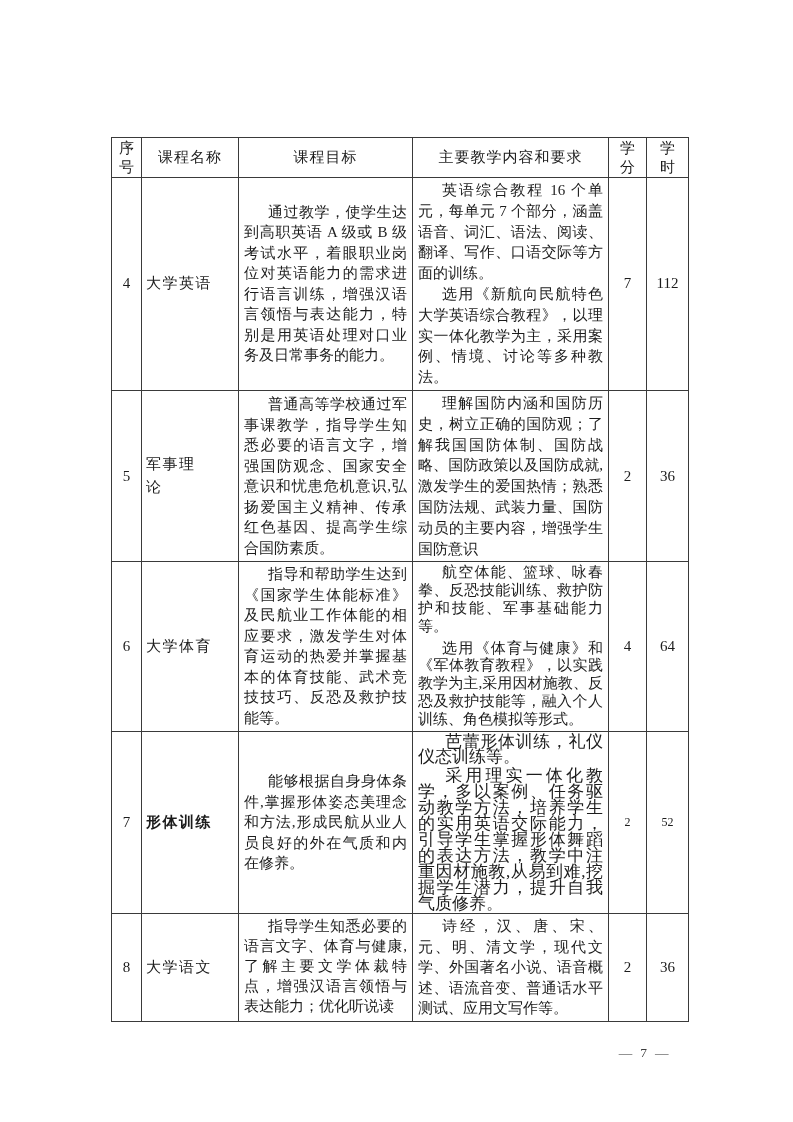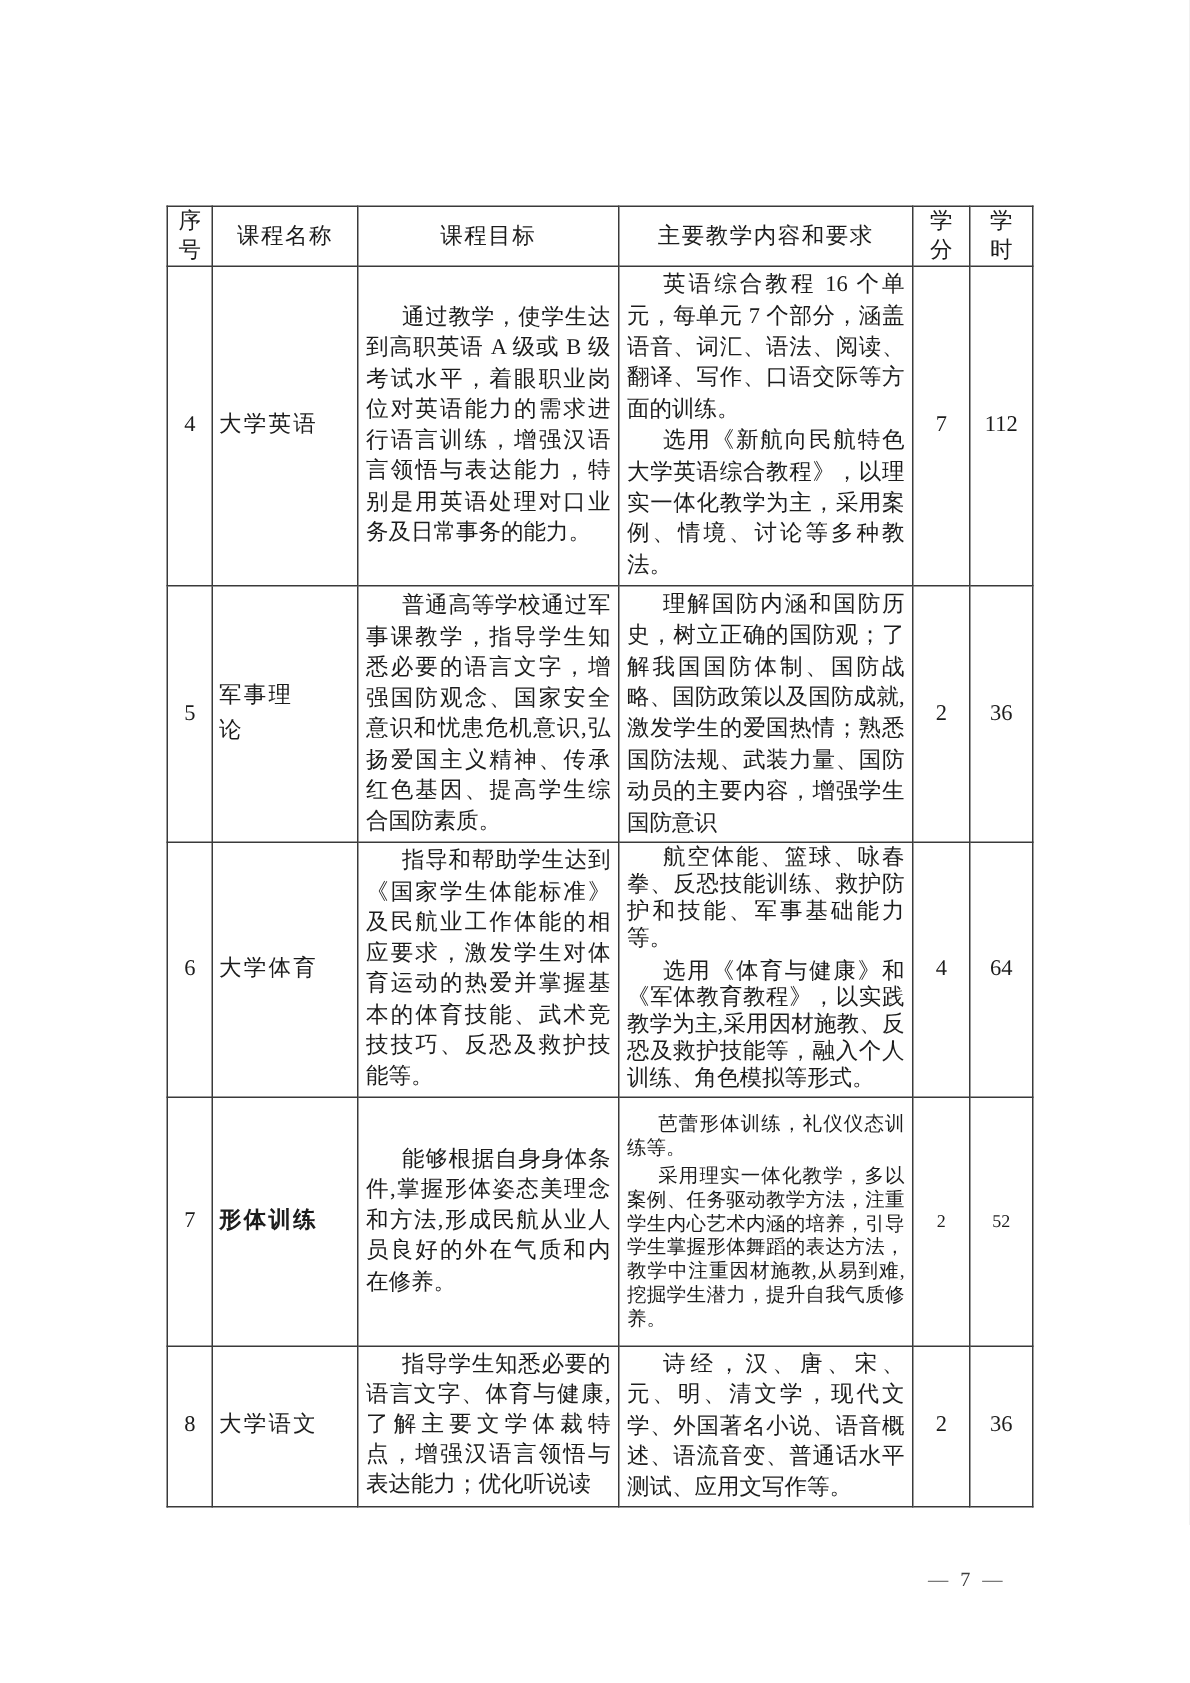--- a/index.html
+++ b/index.html
@@ -32,21 +32,21 @@
   .c-obj, .c-con { vertical-align:middle; padding:2px 5px; }
   .c-obj p, .c-con p { margin:0; text-align:justify; text-indent:1.6em; }
   .c-obj p { line-height:20.5px; }
   .c-con p { line-height:20.8px; }
   .c-con p + p, .c-obj p + p { margin-top:0; }
 
   tr.r6 .c-con p { line-height:17.8px; }
   tr.r6 .c-con p + p { margin-top:4px; }
 
   tr.r7 .c-name { font-weight:bold; }
-  tr.r7 .c-con p { font-size:13px; line-height:15.9px; }
+  tr.r7 .c-con p { font-size:17px; line-height:15.9px; }
   tr.r7 .c-con p + p { margin-top:3px; }
   tr.r7 .c-cr, tr.r7 .c-hr { font-size:12px; }
 
   tr.r8 .c-obj, tr.r8 .c-con { vertical-align:top; }
   tr.r8 .c-obj p { line-height:20px; }
   tr.r8 .c-con p { line-height:20.5px; }
 
   .footer {
     position:absolute; left:596px; top:1045px; width:96px;
     text-align:center; font-size:13.5px; color:#3c3c3c; letter-spacing:1px;
@@ -117,21 +117,21 @@
         <td class="c-hr">64</td>
       </tr>
       <tr class="r7">
         <td class="c-no">7</td>
         <td class="c-name">形体训练</td>
         <td class="c-obj">
           <p>能够根据自身身体条件,掌握形体姿态美理念和方法,形成民航从业人员良好的外在气质和内在修养。</p>
         </td>
         <td class="c-con">
           <p>芭蕾形体训练，礼仪仪态训练等。</p>
-          <p>采用理实一体化教学，多以案例、任务驱动教学方法，注重学生内心艺术内涵的培养，引导学生掌握形体舞蹈的表达方法，教学中注重因材施教,从易到难,挖掘学生潜力，提升自我气质修养。</p>
+          <p>采用理实一体化教学，多以案例、任务驱动教学方法，培养学生的实用英语交际能力，引导学生掌握形体舞蹈的表达方法，教学中注重因材施教,从易到难,挖掘学生潜力，提升自我气质修养。</p>
         </td>
         <td class="c-cr">2</td>
         <td class="c-hr">52</td>
       </tr>
       <tr class="r8">
         <td class="c-no">8</td>
         <td class="c-name">大学语文</td>
         <td class="c-obj">
           <p>指导学生知悉必要的语言文字、体育与健康,了解主要文学体裁特点，增强汉语言领悟与表达能力；优化听说读</p>
         </td>

